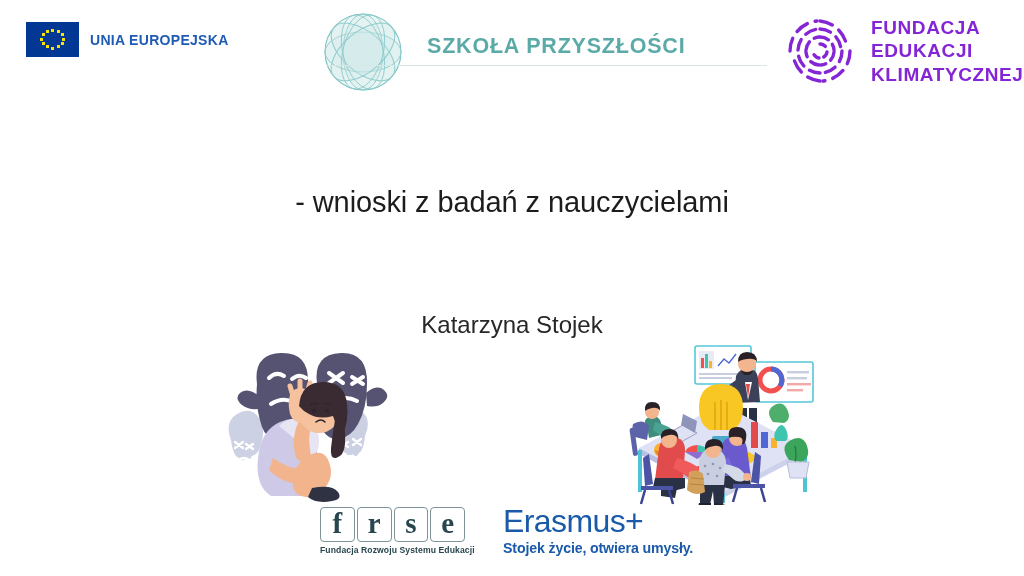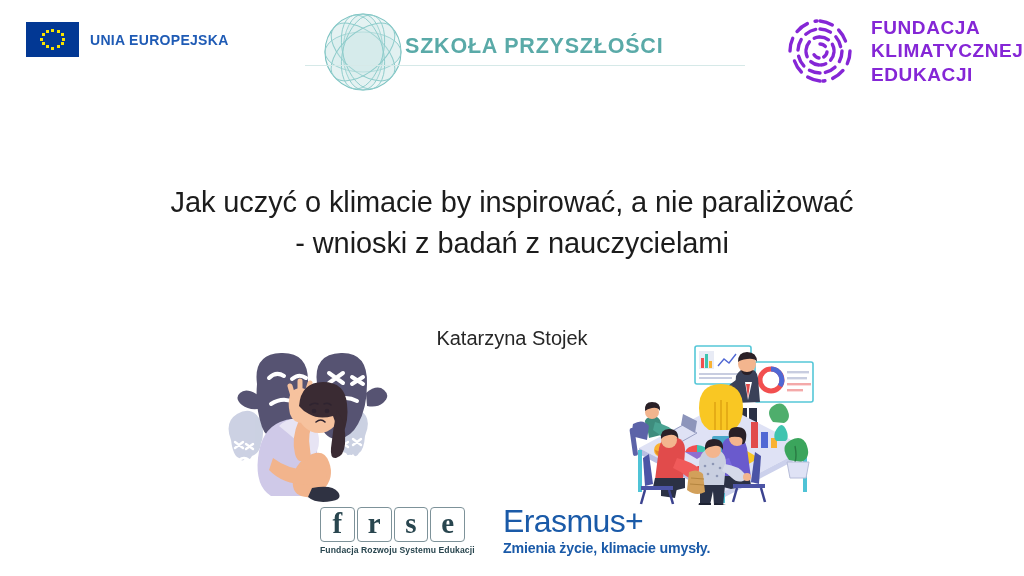--- a/index.html
+++ b/index.html
@@ -65,21 +65,21 @@
     top: 11px;
     display: flex;
     align-items: center;
   }
   .globe-wrap {
     width: 82px;
     height: 82px;
     flex: 0 0 auto;
   }
   .szkola-text {
-    margin-left: 1px;
+    margin-left: 23px;
     padding-top: 4px;
   }
   .szkola-title {
     color: #5aaaa8;
     font-size: 21.5px;
     font-weight: bold;
     letter-spacing: 0.8px;
     white-space: nowrap;
     line-height: 1.1;
   }
@@ -140,23 +140,23 @@
   
   .author-block {
     position: absolute;
     left: 0;
     top: 311px;
     width: 1024px;
     text-align: center;
   }
   .author-name {
     color: #272727;
-    font-size: 20px;
+    font-size: 24px;
     font-weight: normal;
-    margin: 16px;
+    margin: 0;
   }
 
   
   .imagery-row {
     position: absolute;
     left: 0;
     top: 340px;
     width: 1024px;
     height: 165px;
   }
@@ -301,29 +301,28 @@
             <path d="M38 53 A14 14 0 0 1 25 40" stroke-dasharray="9 6"></path>
             <path d="M25 38 A14 14 0 0 1 38 25" stroke-dasharray="9 6"></path>
             <path d="M39 32 A7 7 0 0 1 46 39" stroke-dasharray="6 5"></path>
             <path d="M46 40 A7 7 0 0 1 39 46" stroke-dasharray="6 5"></path>
             <path d="M38 46 A7 7 0 0 1 32 39" stroke-dasharray="6 5"></path>
           </g>
         </svg>
       </div>
       <div class="fek-text">
         <div>FUNDACJA</div>
+        <div>EDUKACJI</div>
         <div>KLIMATYCZNEJ</div>
-        <div>EDUKACJI</div>
       </div>
     </div>
   </div>
 
   <div class="title-block">
     <div class="slide-title">
-      <div>Jak uczyć o klimacie by inspirować, a nie paraliżować</div>
       <div>- wnioski z badań z nauczycielami</div>
     </div>
   </div>
 
   <div class="author-block">
     <div class="author-name">Katarzyna Stojek</div>
   </div>
 
   <div class="imagery-row">
 
@@ -565,17 +564,17 @@
         <div class="frse-box">f</div>
         <div class="frse-box">r</div>
         <div class="frse-box">s</div>
         <div class="frse-box">e</div>
       </div>
       <div class="frse-sub">Fundacja Rozwoju Systemu Edukacji</div>
     </div>
 
     <div class="erasmus-logo">
       <div class="erasmus-title">Erasmus+</div>
-      <div class="erasmus-sub">Zmienia życie, klimacie umysły.</div>
+      <div class="erasmus-sub">Stojek życie, otwiera umysły.</div>
     </div>
   </div>
 
 </div>
 
 </body></html>

